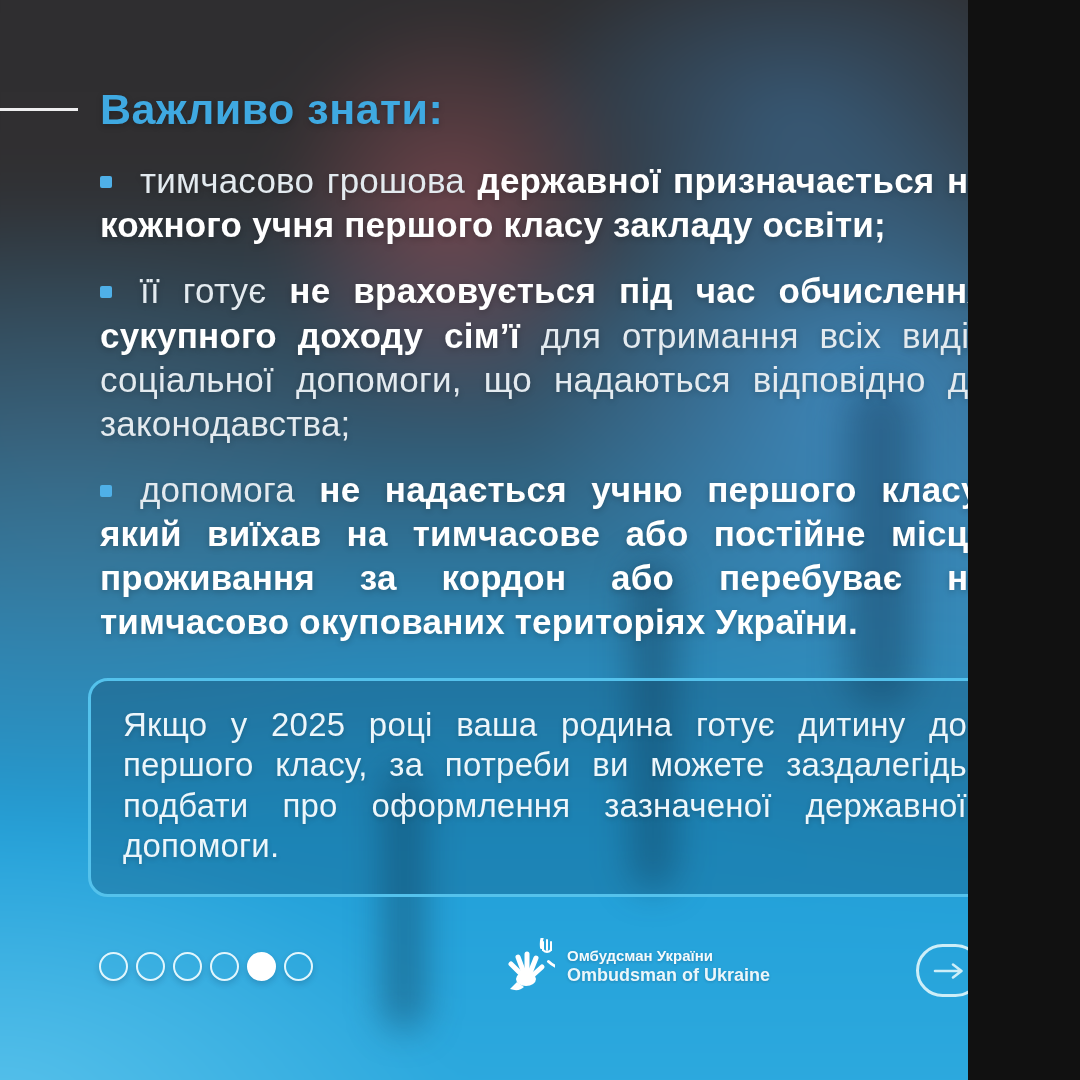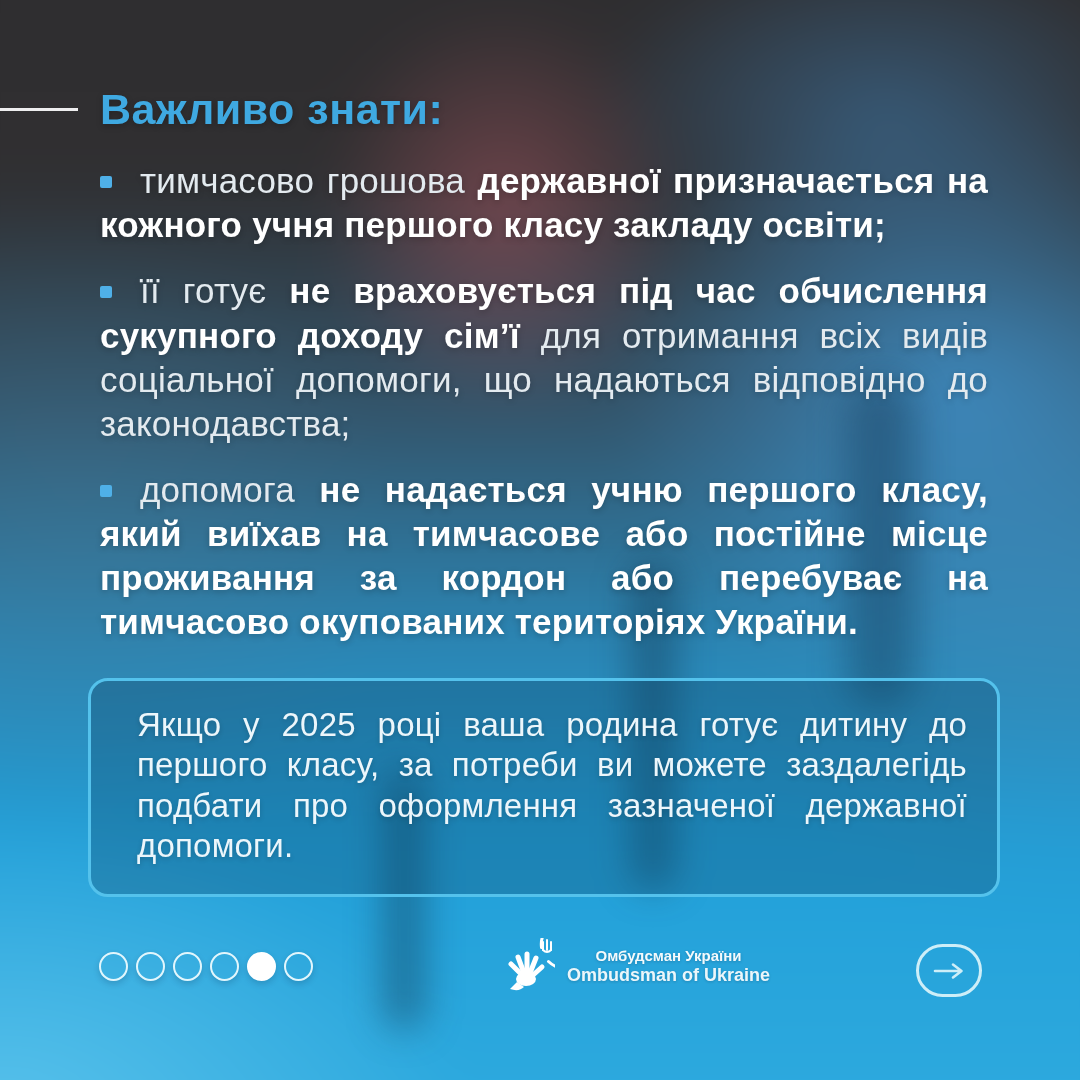--- a/index.html
+++ b/index.html
@@ -1,18 +1,18 @@
 <!DOCTYPE html>
 <html style="--accent-blue: #3FA9E1; --bullet-marker-blue: #4FB0E8; --note-border-blue: #54C2EC; --dot-stroke: #E2F6FC; --active-dot-fill: #FFFFFF; --arrow-stroke: #CDEEF8; --text-primary: #FFFFFF; --text-secondary: #E3EAEF; --bg-top: #2E2D2F; --bg-bottom: #2FABDF;"><head>
 <meta charset="utf-8">
 <style>
   html,body{margin:0;padding:0;background:#111;}
   .card{
     position:relative;
-    width:1080px;height:1080px;
+    width:968px;height:1080px;
     overflow:hidden;
     font-family:"Liberation Sans","DejaVu Sans",sans-serif;
     color:#fff;
   }
   
   .bg{
     position:absolute; inset:-70px;
     filter:blur(26px);
     background:
       radial-gradient(260px 300px at 47% 23%, rgba(154,82,92,.60), rgba(154,82,92,0) 70%),
@@ -53,42 +53,42 @@
   .sq{
     display:inline-block;width:12px;height:12px;
     margin-right:28px;transform:translateY(-5px);
     background:var(--bullet-marker-blue,#4FB0E8);
     border-radius:2px;
   }
   .note{
     box-sizing:border-box;
     margin:34px 0 0 -12px;
     width:calc(100% + 24px);
-    padding:24px 30px 28px 46px;
+    padding:24px 30px 28px 32px;
     border:3px solid var(--note-border-blue,#54C2EC);
     border-radius:20px;
     background:rgba(16,70,104,.30);
     font-size:33px;line-height:1.22;letter-spacing:.2px;
     text-align:justify;
     color:#ECF6FB;
     text-shadow:0 2px 5px rgba(0,0,0,.18);
   }
 
   .footer{position:absolute;left:0;top:936px;width:1080px;height:70px;}
   .dots{position:absolute;left:99px;top:16px;display:flex;gap:8px;}
   .dot{
     width:29px;height:29px;border-radius:50%;
     border:2px solid var(--dot-stroke,#E2F6FC);
     box-sizing:border-box;
     box-shadow:0 3px 6px rgba(0,30,60,.18);
     cursor:pointer;
   }
   .dot.active{background:var(--active-dot-fill,#FFFFFF);border-color:#fff;}
   .logo{position:absolute;left:497px;top:2px;display:flex;align-items:center;gap:12px;}
-  .logo-text{line-height:1.2;color:#F4FAFC;text-shadow:0 1px 3px rgba(0,40,70,.25);text-align:center;}
+  .logo-text{line-height:1.2;color:#F4FAFC;text-shadow:0 1px 3px rgba(0,40,70,.25);}
   .logo-text .l1{font-size:15px;font-weight:bold;}
   .logo-text .l2{font-size:18px;font-weight:bold;opacity:.96;}
   .next{
     position:absolute;right:98px;top:8px;
     width:66px;height:53px;
     background:transparent;
     border:3px solid var(--arrow-stroke,#CDEEF8);
     border-radius:27px;
     display:flex;align-items:center;justify-content:center;
     cursor:pointer;padding:0;

